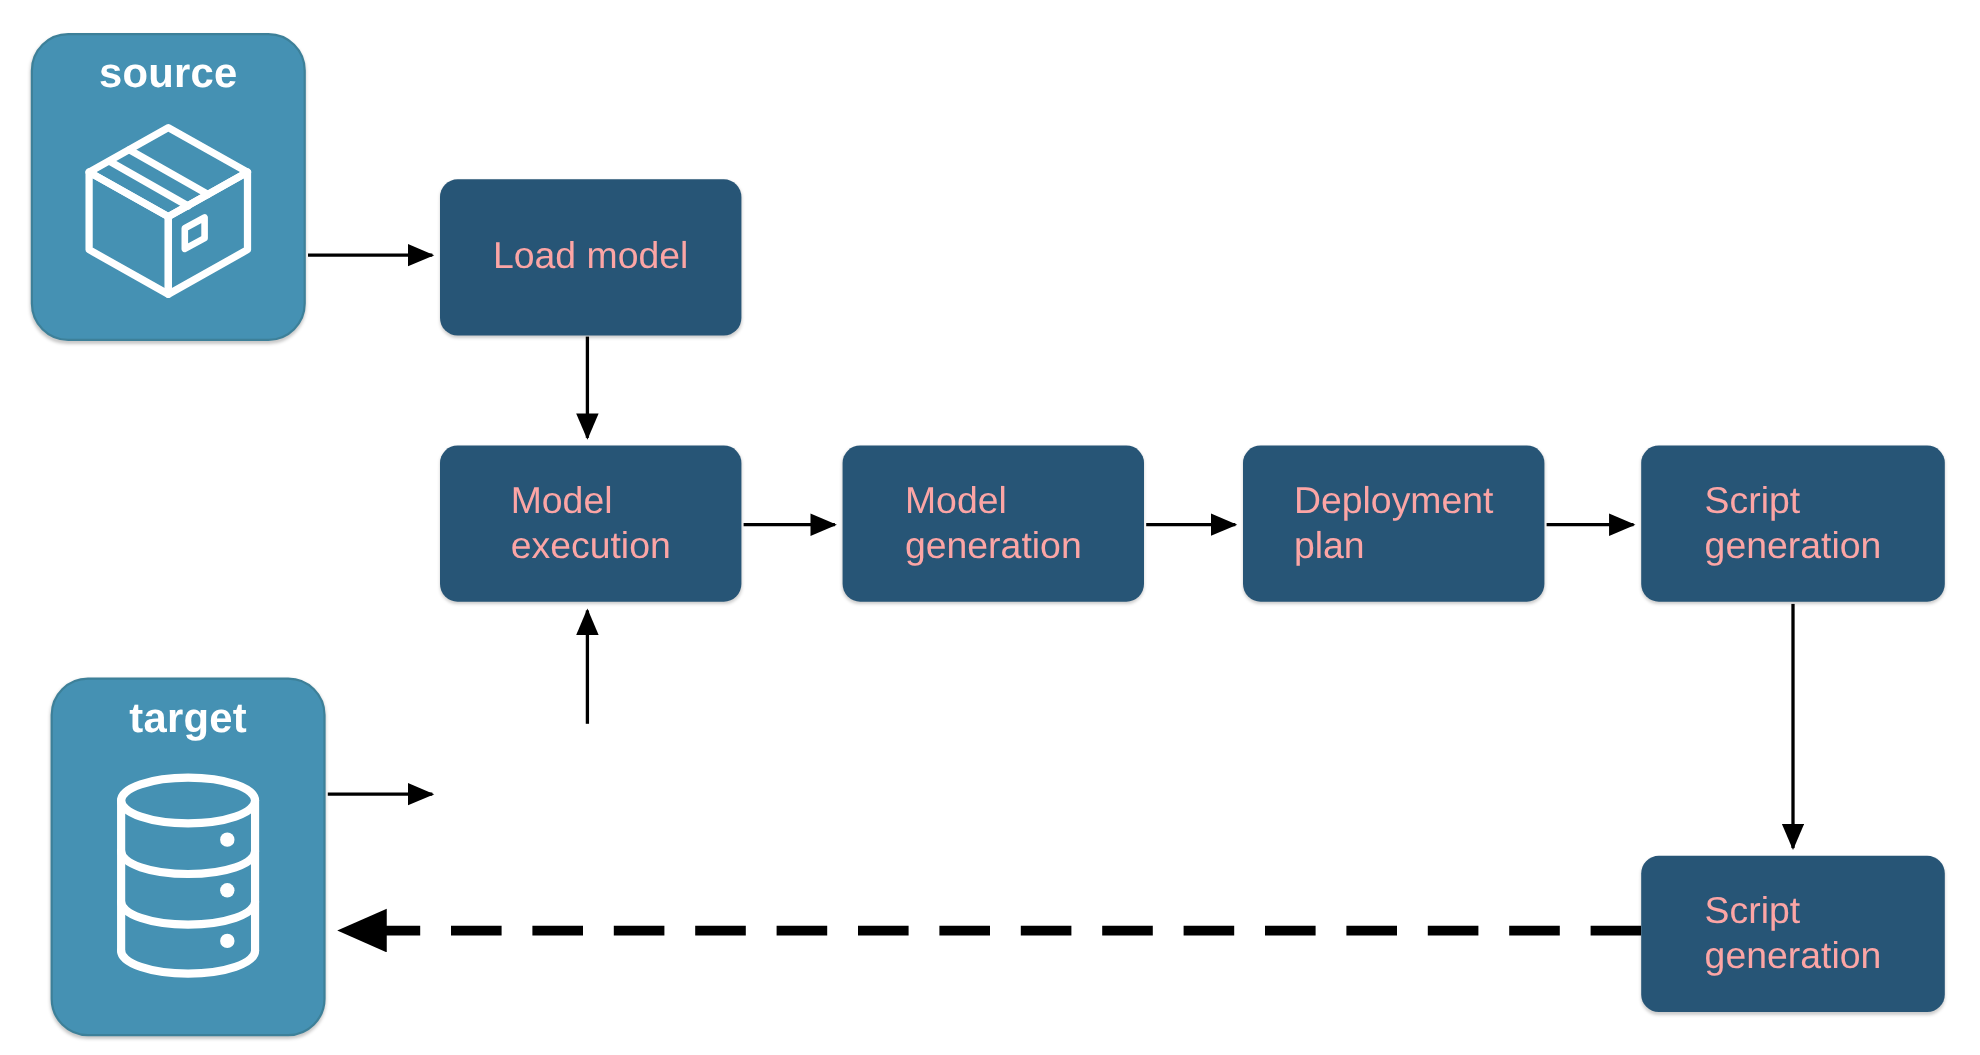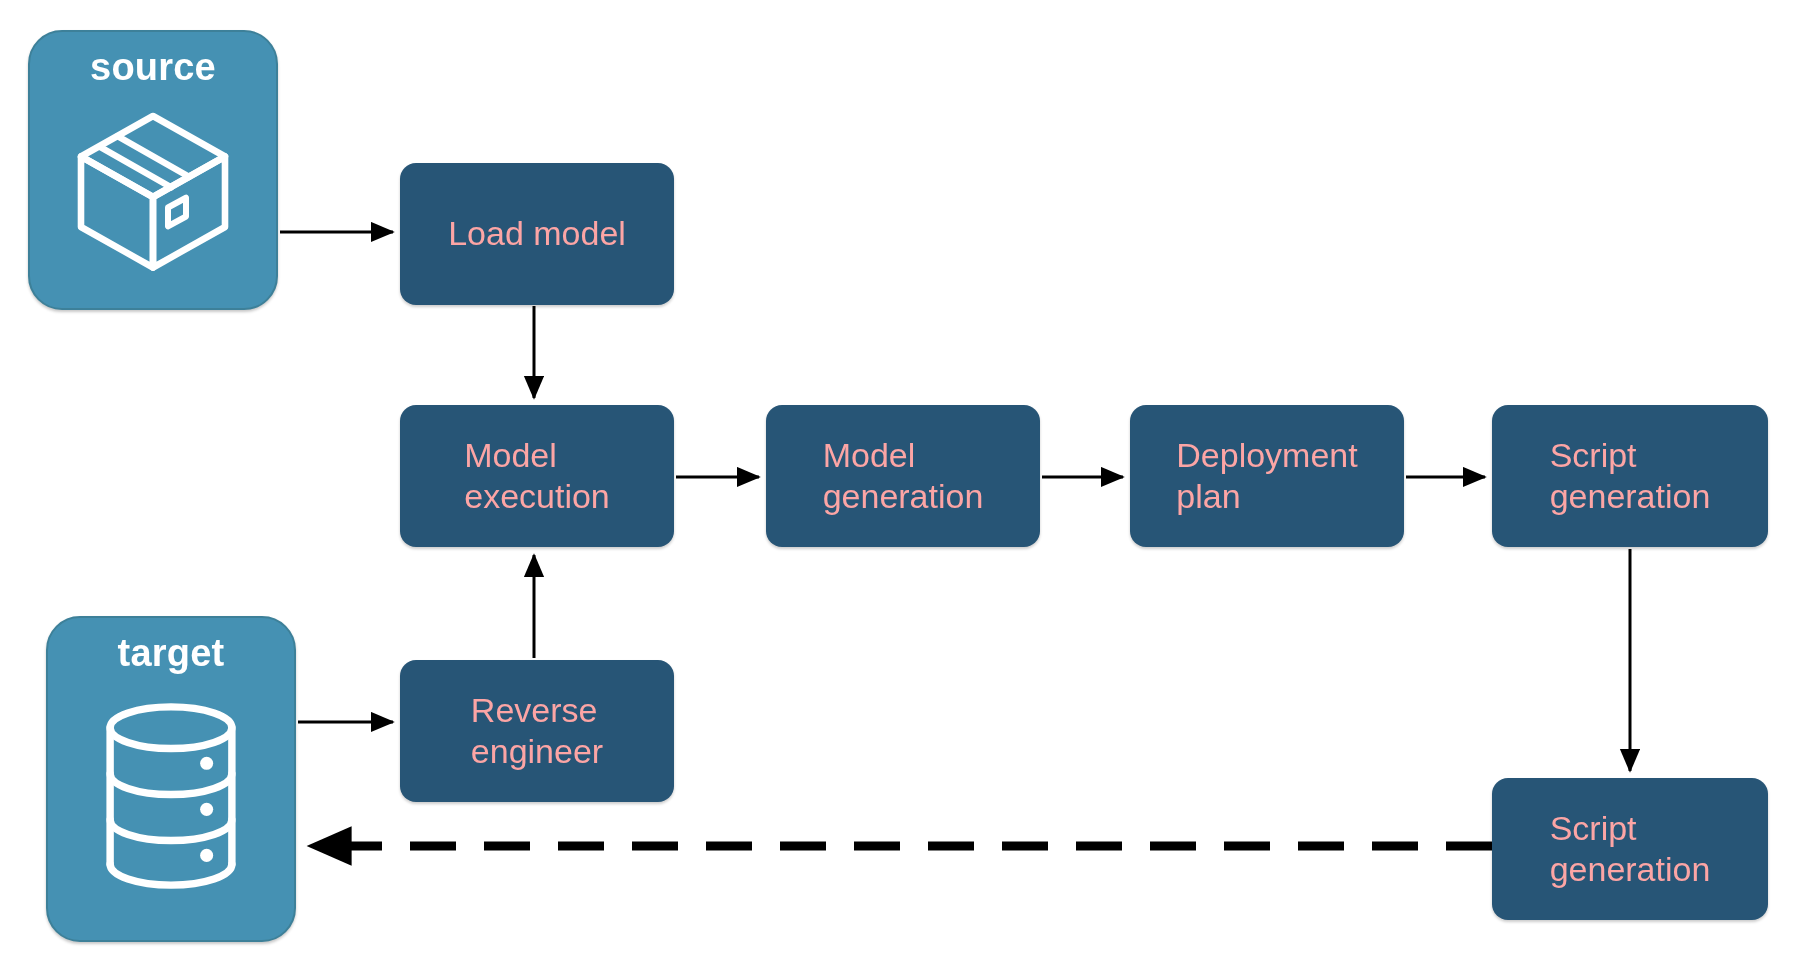--- a/index.html
+++ b/index.html
@@ -168,26 +168,20 @@
     </div>
   </div>
 
   <div class="process-node" style="left:1492px; top:405px; width:276px; height:142px;">
     <div>
       <span>Script</span>
       <span>generation</span>
     </div>
   </div>
 
-  <div class="process-node" style="left:400px; top:660px; width:274px; height:142px;">
-    <div>
-      <span>Reverse</span>
-      <span>engineer</span>
-    </div>
-  </div>
 
   <div class="process-node" style="left:1492px; top:778px; width:276px; height:142px;">
     <div>
       <span>Script</span>
       <span>generation</span>
     </div>
   </div>
 
 </div>
 

